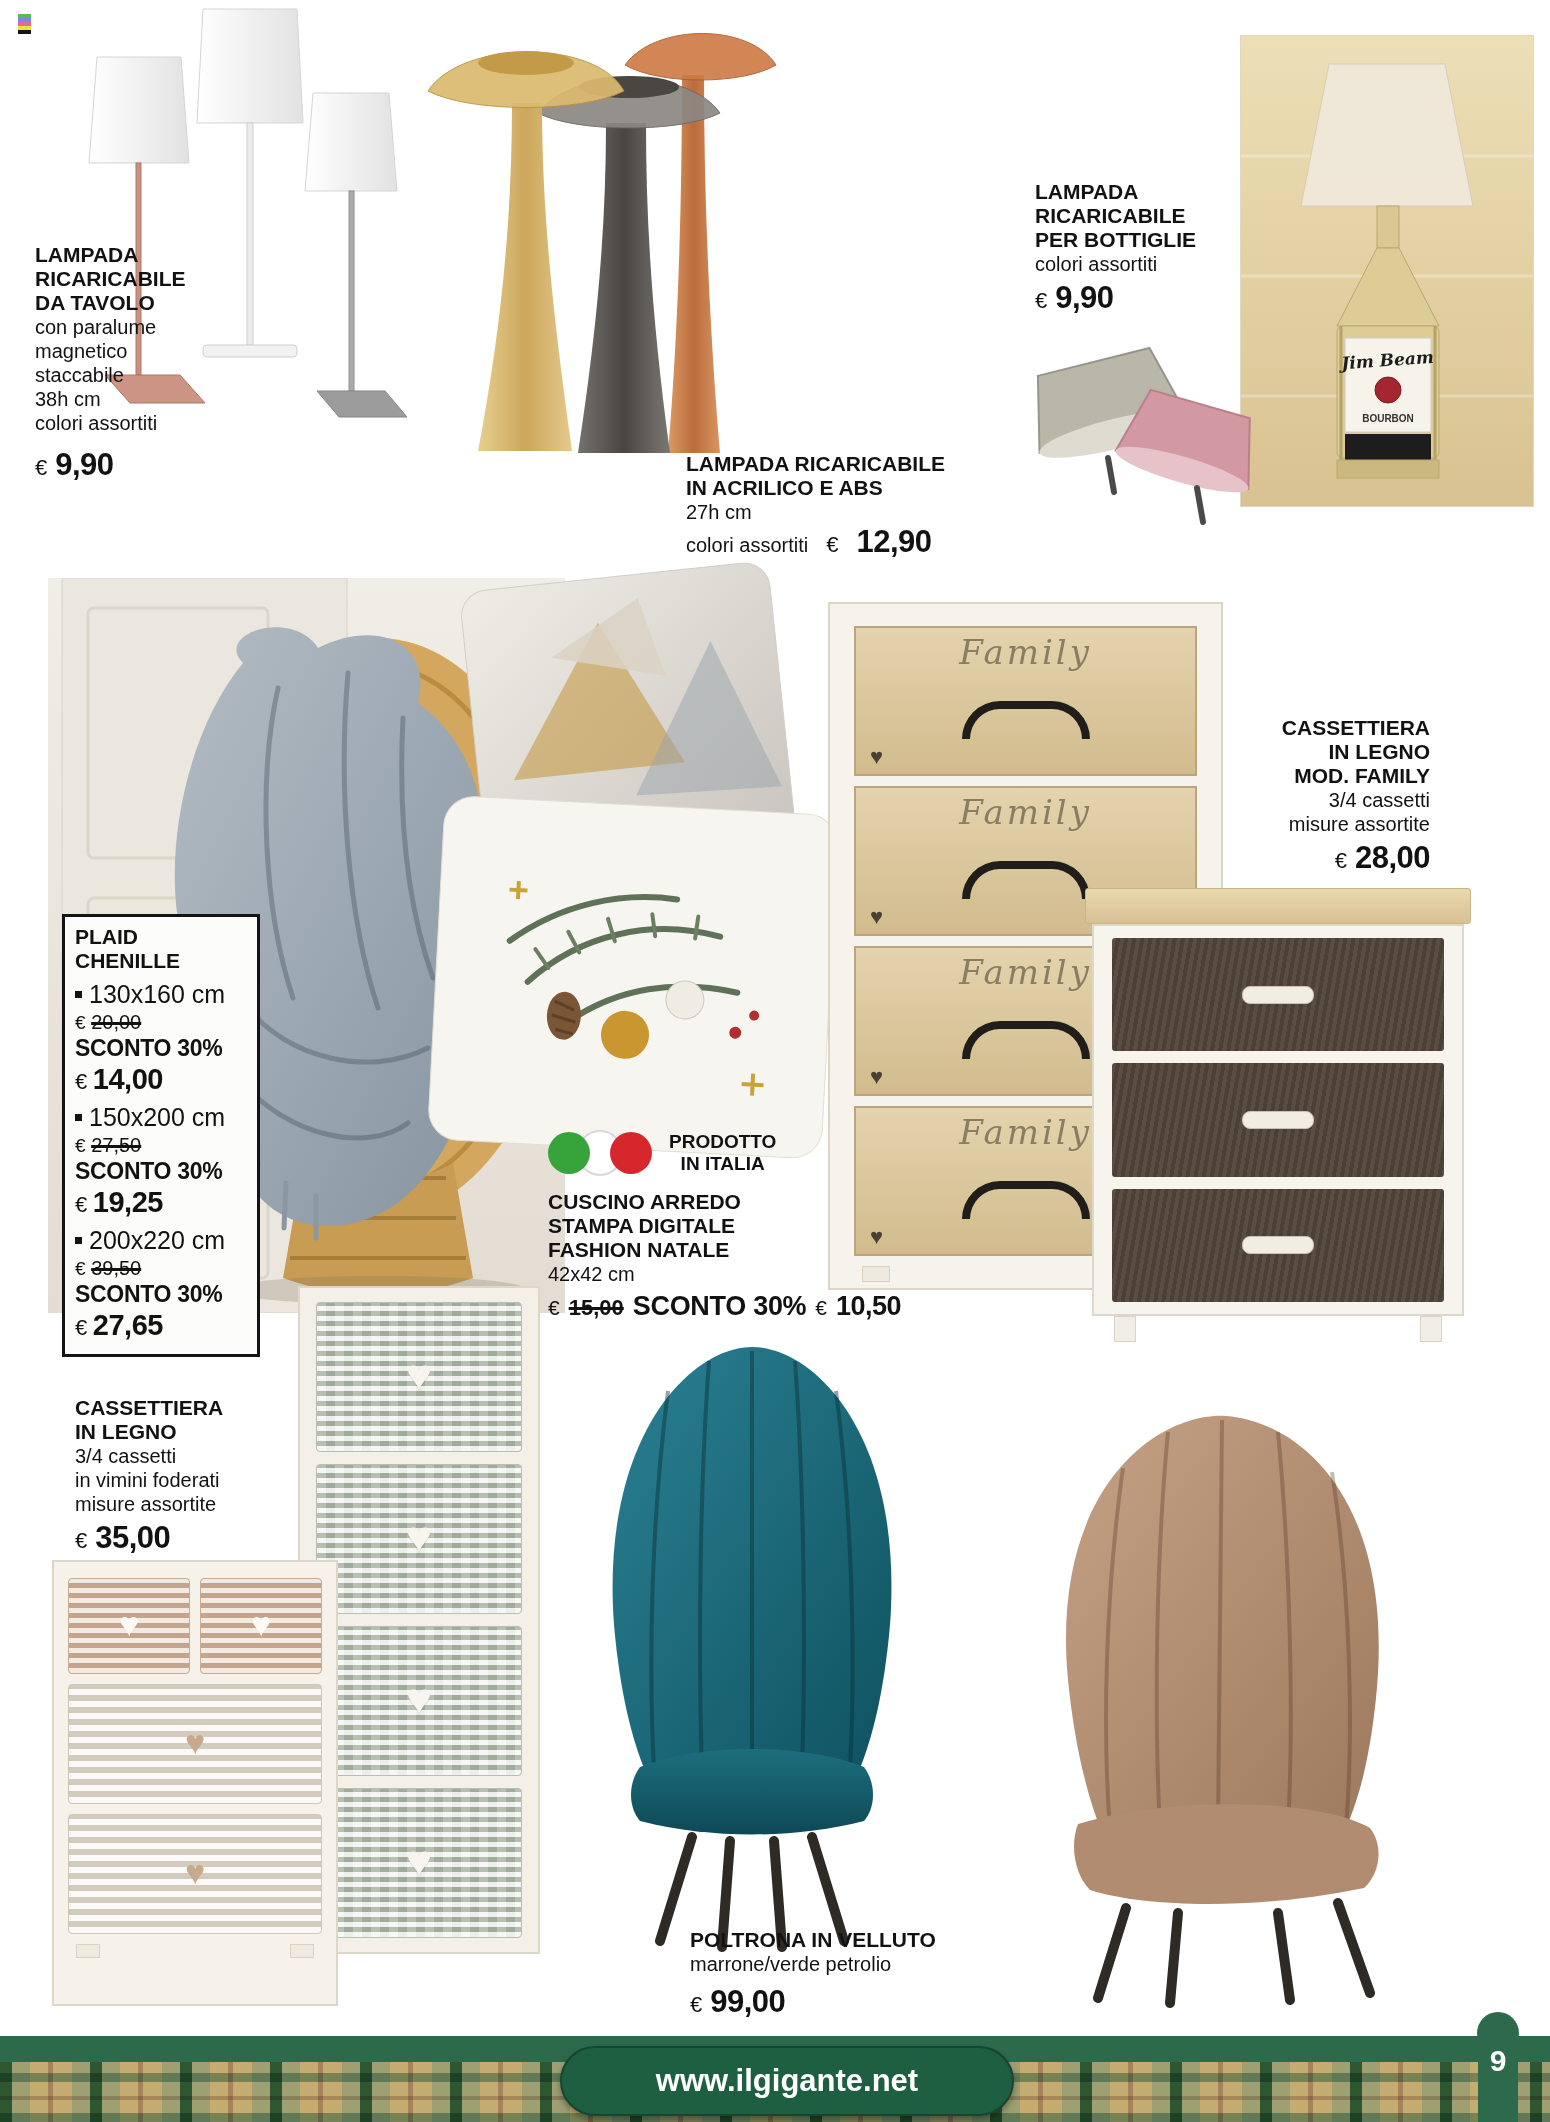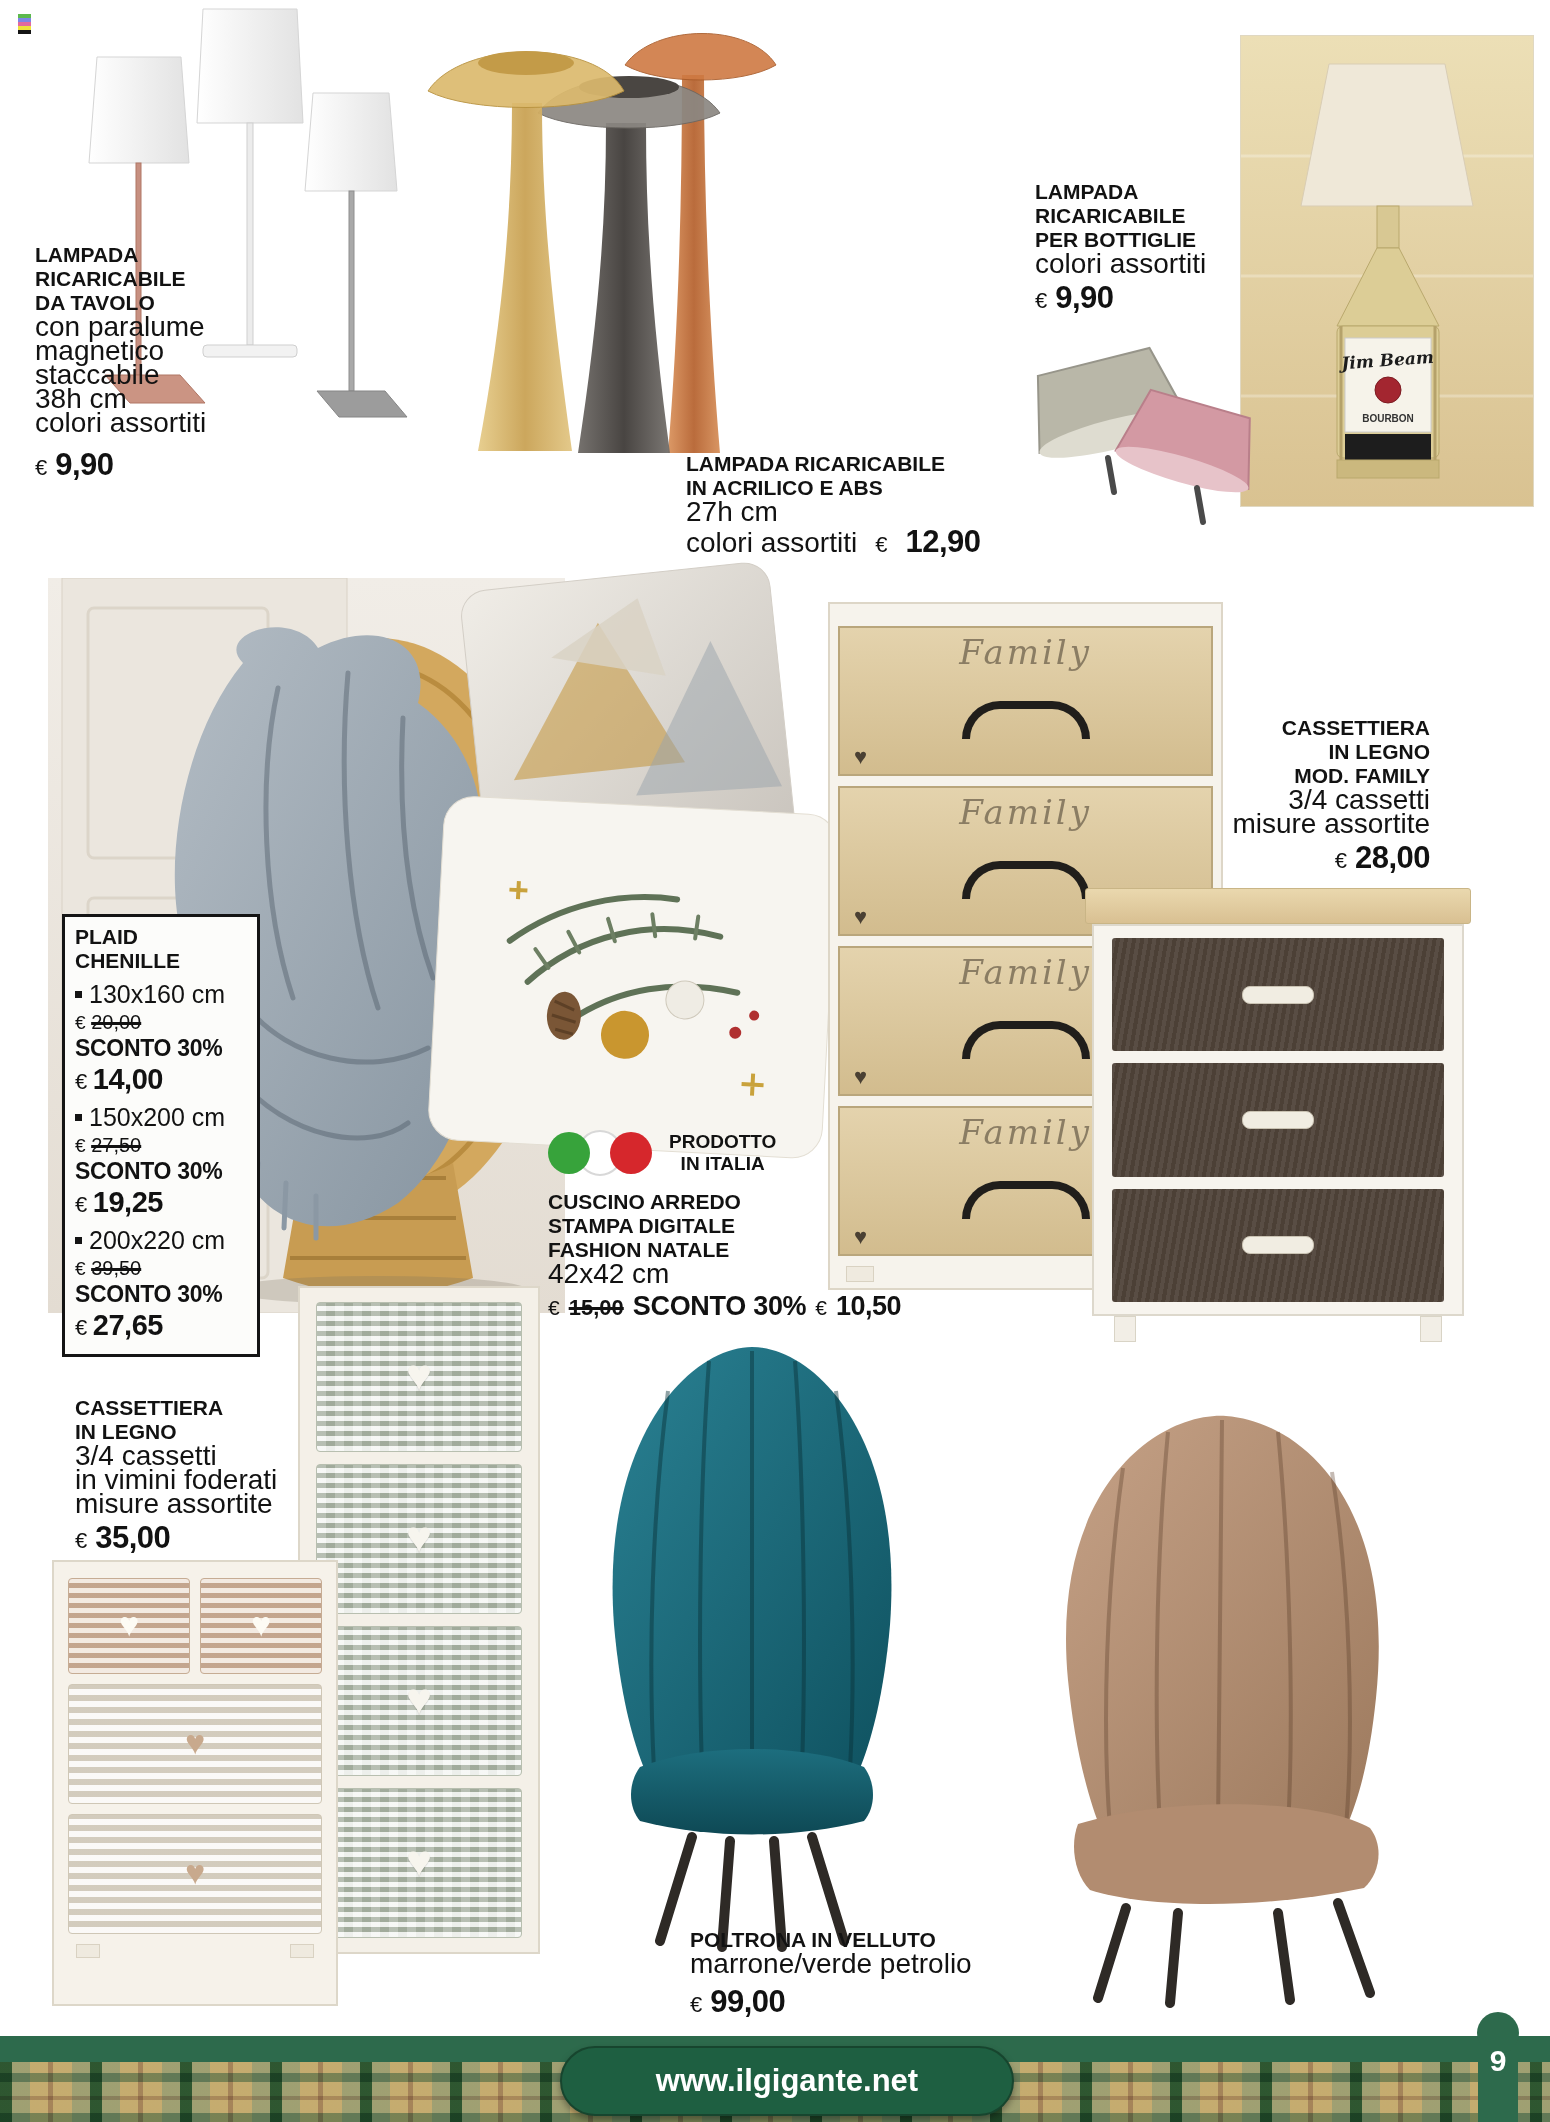--- a/index.html
+++ b/index.html
@@ -2,21 +2,21 @@
 <html><head>
 <meta charset="utf-8">
 <style>
   html,body{margin:0;padding:0;background:#888;}
   .page{position:relative;width:1550px;height:2122px;background:#ffffff;overflow:hidden;
         font-family:"Liberation Sans",sans-serif;color:#121212;margin:0 auto;}
 
   
   .pre{white-space:pre-line;}
   .t-title{font-weight:bold;font-size:21px;line-height:24px;}
-  .t-body{font-size:28px;line-height:24px;}
+  .t-body{font-size:20px;line-height:24px;}
   .price-row{margin-top:12px;display:flex;align-items:baseline;gap:8px;}
   .cur{font-size:22px;}
   .amt{font-size:31px;font-weight:bold;letter-spacing:-0.5px;}
   .strike{text-decoration:line-through;text-decoration-thickness:2.5px;}
 
   
   .reg-mark{position:absolute;left:18px;top:14px;width:13px;display:flex;flex-direction:column;}
   .reg-mark div{height:4px;}
 
   
@@ -55,21 +55,21 @@
   .badge-text{font-weight:bold;font-size:19px;line-height:22px;text-align:center;}
 
   .txt-cuscino{position:absolute;left:548px;top:1190px;width:360px;z-index:6;}
   .cuscino-price{display:flex;align-items:baseline;gap:9px;margin-top:5px;}
   .cuscino-price .cur{font-size:21px;}
   .cuscino-price .old{font-weight:bold;font-size:22px;text-decoration:line-through;text-decoration-thickness:3px;}
   .cuscino-price .disc{font-weight:bold;font-size:27px;letter-spacing:-0.3px;}
   .cuscino-price .amt{font-size:27px;}
 
   .img-family-chest{position:absolute;left:828px;top:602px;width:395px;height:688px;background:#f6f3ec;
-        border:2px solid #ddd6c7;padding:22px 8px 6px;display:flex;flex-direction:column;gap:10px;
+        border:2px solid #ddd6c7;padding:22px 24px 6px;display:flex;flex-direction:column;gap:10px;
         box-sizing:border-box;z-index:1;}
   .fc-drawer{flex:1;background:linear-gradient(#e4d3ad,#d2bc8e);border:2px solid #b9a67c;position:relative;overflow:hidden;}
   .fcd-script{font-family:"DejaVu Serif",serif;font-style:italic;font-size:34px;color:#7c6f58;
         text-align:center;margin-top:4px;opacity:.85;letter-spacing:3px;}
   .fcd-handle{position:absolute;left:50%;top:50%;transform:translateX(-50%);width:112px;height:30px;
         border:8px solid #201e1b;border-bottom:none;border-radius:60px 60px 0 0;}
   .fcd-heart{position:absolute;left:14px;bottom:4px;color:#4a4033;font-size:22px;}
   .fc-legs{height:16px;display:flex;justify-content:space-between;padding:0 8px;}
   .fc-legs span{width:26px;background:#efeadf;border:1px solid #d9d2c2;}
 

